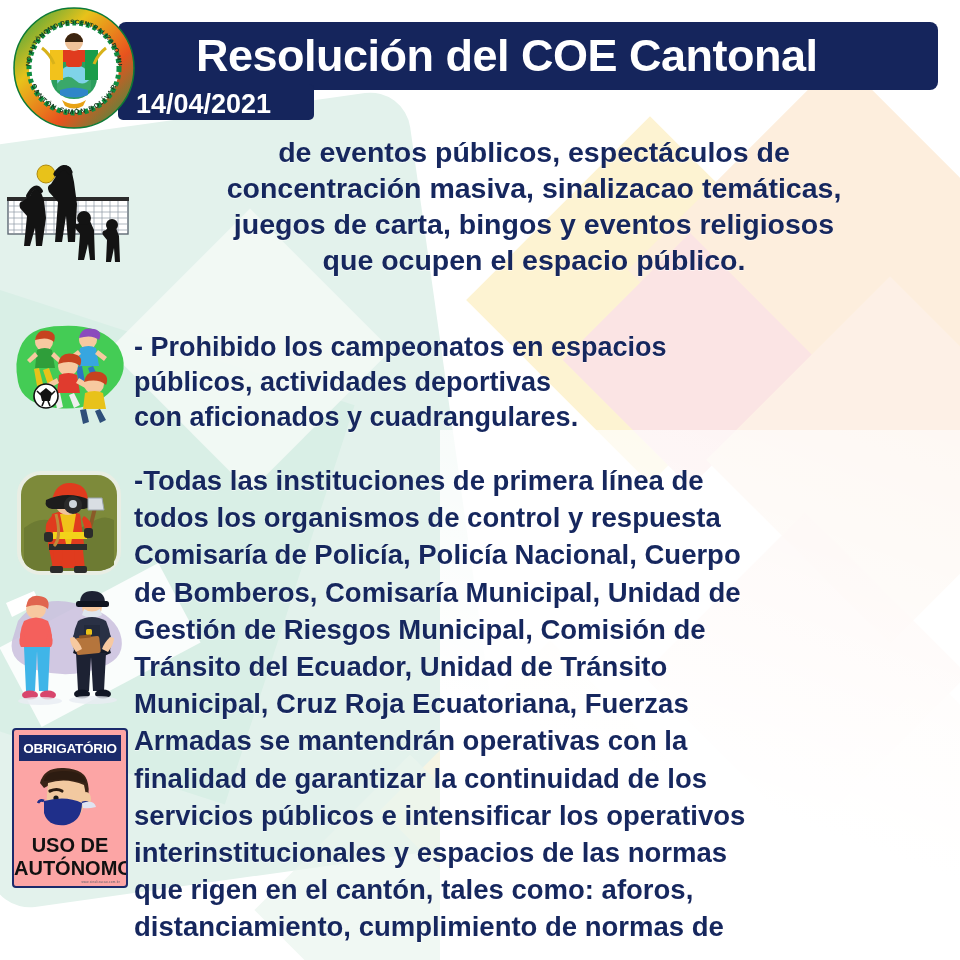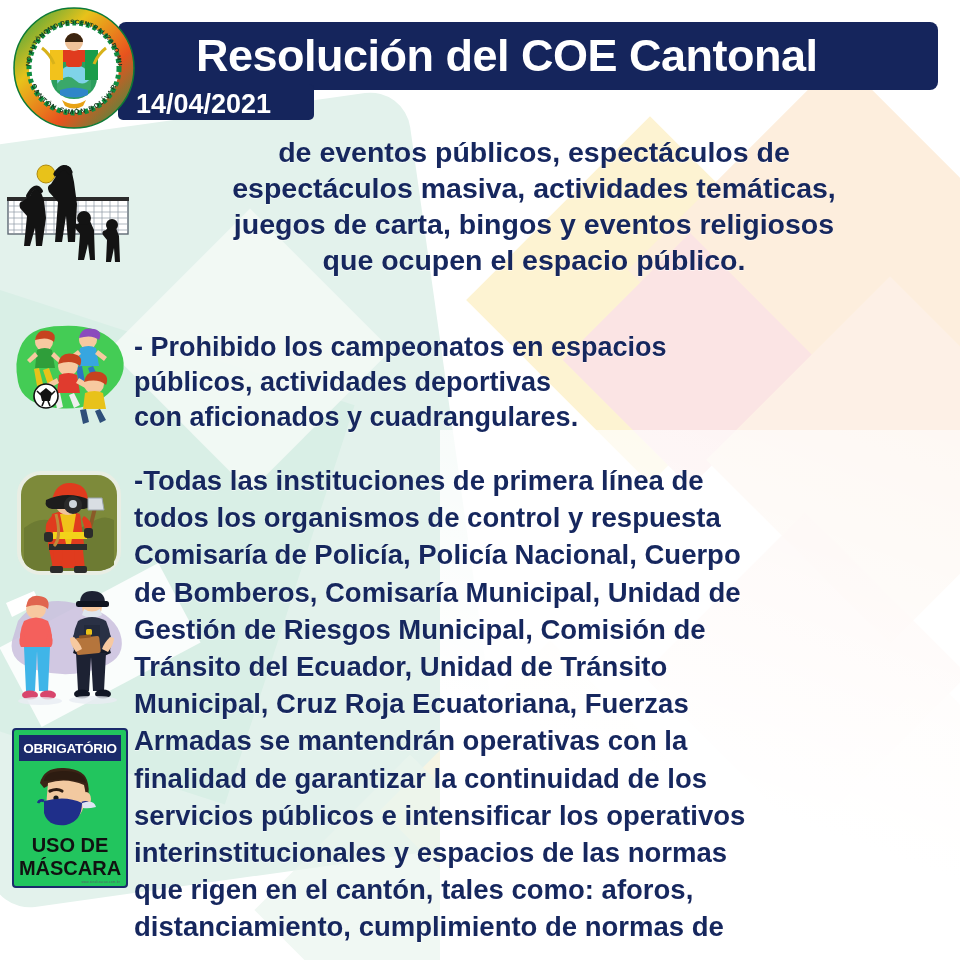--- a/index.html
+++ b/index.html
@@ -147,21 +147,21 @@
 
   .ill-volley { left: 2px; top: 148px; width: 132px; height: 140px; }
   .ill-kids   { left: 4px; top: 316px; width: 128px; height: 122px; }
   .ill-fire   { left: 16px; top: 470px; width: 106px; height: 112px; }
   .ill-police { left: 0px;  top: 575px; width: 136px; height: 152px; }
 
   .mask-sign {
     position: absolute;
     left: 12px; top: 728px;
     width: 116px; height: 160px;
-    background: #22c55e;
+    background: #fca5a5;
     border: 2px solid #1b2a6b;
     border-radius: 4px;
     z-index: 7;
     box-sizing: border-box;
     overflow: hidden;
   }
   .mask-top {
     height: 26px;
     background: #1b2a6b;
     margin: 5px 5px 0 5px;
@@ -406,28 +406,28 @@
         <ellipse cx="72" cy="38" rx="5" ry="7" fill="#f2c9a0"></ellipse>
         <path d="M36,30 q7,-3 12,0" stroke="#2d1c11" stroke-width="3.2" fill="none" stroke-linecap="round"></path>
         <circle cx="42" cy="37" r="2.6" fill="#1a1a1a"></circle>
         <path d="M30,40 q22,-6 38,2 q0,18 -16,22 q-18,2 -22,-12 z" fill="#1f2f8a"></path>
         <path d="M30,40 q-4,-2 -6,2 M68,42 q6,-2 8,3" stroke="#1f2f8a" stroke-width="2.6" fill="none"></path>
         <path d="M68,42 q12,-4 14,4 q-8,2 -13,1" fill="#dfe4f2"></path>
       </svg>
     </div>
     <div class="mask-bottom">
       <div>USO DE</div>
-      <div>MÁSCARA</div>
+      <div>AUTÓNOMO</div>
     </div>
     <div class="mask-credit">www.sinalizacao.com.br</div>
   </div>
 
   <div class="para p1">
     <span class="ln">de eventos públicos, espectáculos de</span>
-    <span class="ln">espectáculos masiva, actividades temáticas,</span>
+    <span class="ln">concentración masiva, sinalizacao temáticas,</span>
     <span class="ln">juegos de carta, bingos y eventos religiosos</span>
     <span class="ln">que ocupen el espacio público.</span>
   </div>
 
   <div class="para p2">
     <span class="ln">- Prohibido los campeonatos en espacios</span>
     <span class="ln">públicos, actividades deportivas</span>
     <span class="ln">con aficionados y cuadrangulares.</span>
   </div>
 

